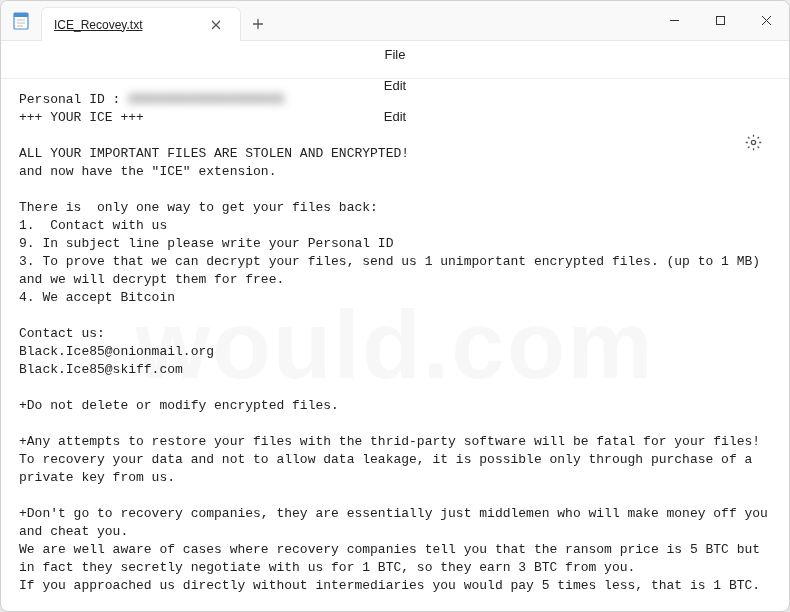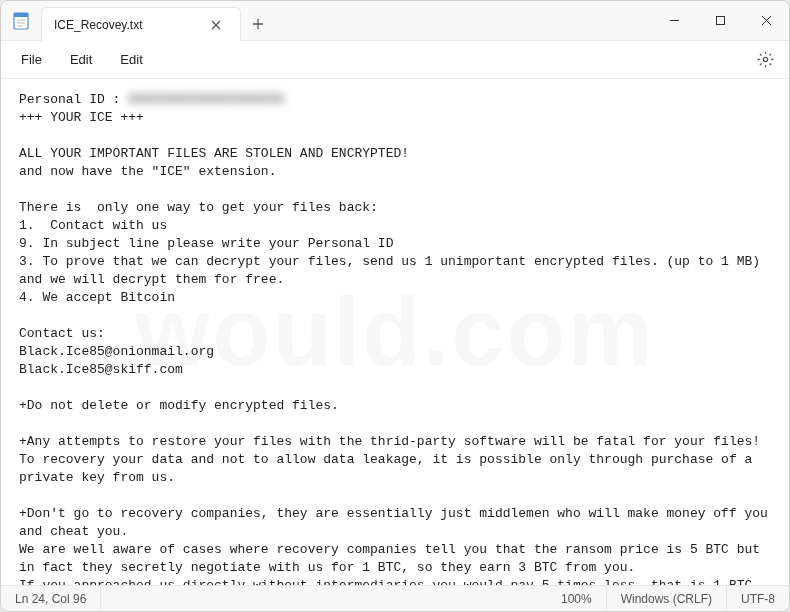--- a/index.html
+++ b/index.html
@@ -46,20 +46,21 @@
       min-width: 200px;
       height: 34px;
       border: 1px solid #e8e8e8;
       border-bottom: none;
       gap:6px;
     }
     .tab-title {
       font-size: 12px;
       color: #222;
       flex: 1;
+      text-decoration: underline;
     }
     .tab-close {
       width: 24px; height: 24px;
       display:flex;align-items:center;justify-content:center;
       border-radius:3px;
       font-size:14px;
       color:#555;
     }
     .new-tab {
       width: 34px;
@@ -75,23 +76,24 @@
     }
     .win-btn {
       width: 46px;
       display:flex;align-items:center;justify-content:center;
       color:#333;
     }
     .menubar {
       height: 38px;
       display:flex;
       align-items:center;
-      padding: 0 8px;
+      padding: 0 20px;
       gap: 4px;
       border-bottom: 1px solid #eee;
+      flex-direction: column;
     }
     .menu-item {
       padding: 6px 12px;
       font-size: 13px;
       color:#222;
       border-radius:4px;
     }
     .settings-btn {
       margin-left:auto;
       width:32px;height:32px;
@@ -222,21 +224,14 @@
 <span>Black.Ice85@skiff.com</span>
 
 <span>+Do not delete or modify encrypted files.</span>
 
 <span>+Any attempts to restore your files with the thrid-party software will be fatal for your files! To recovery your data and not to allow data leakage, it is possible only through purchase of a private key from us.</span>
 
 <span>+Don't go to recovery companies, they are essentially just middlemen who will make money off you and cheat you.</span>
 <span>We are well aware of cases where recovery companies tell you that the ransom price is 5 BTC but in fact they secretly negotiate with us for 1 BTC, so they earn 3 BTC from you.</span>
 <span>If you approached us directly without intermediaries you would pay 5 times less, that is 1 BTC.</span></div>
 
-  <div class="statusbar">
-    <div class="status-cell">Ln 24, Col 96</div>
-    <div class="status-spacer"></div>
-    <div class="status-cell">100%</div>
-    <div class="status-cell">Windows (CRLF)</div>
-    <div class="status-cell" style="border-right:none">UTF-8</div>
-  </div>
 
 </div>
 
 </body></html>

